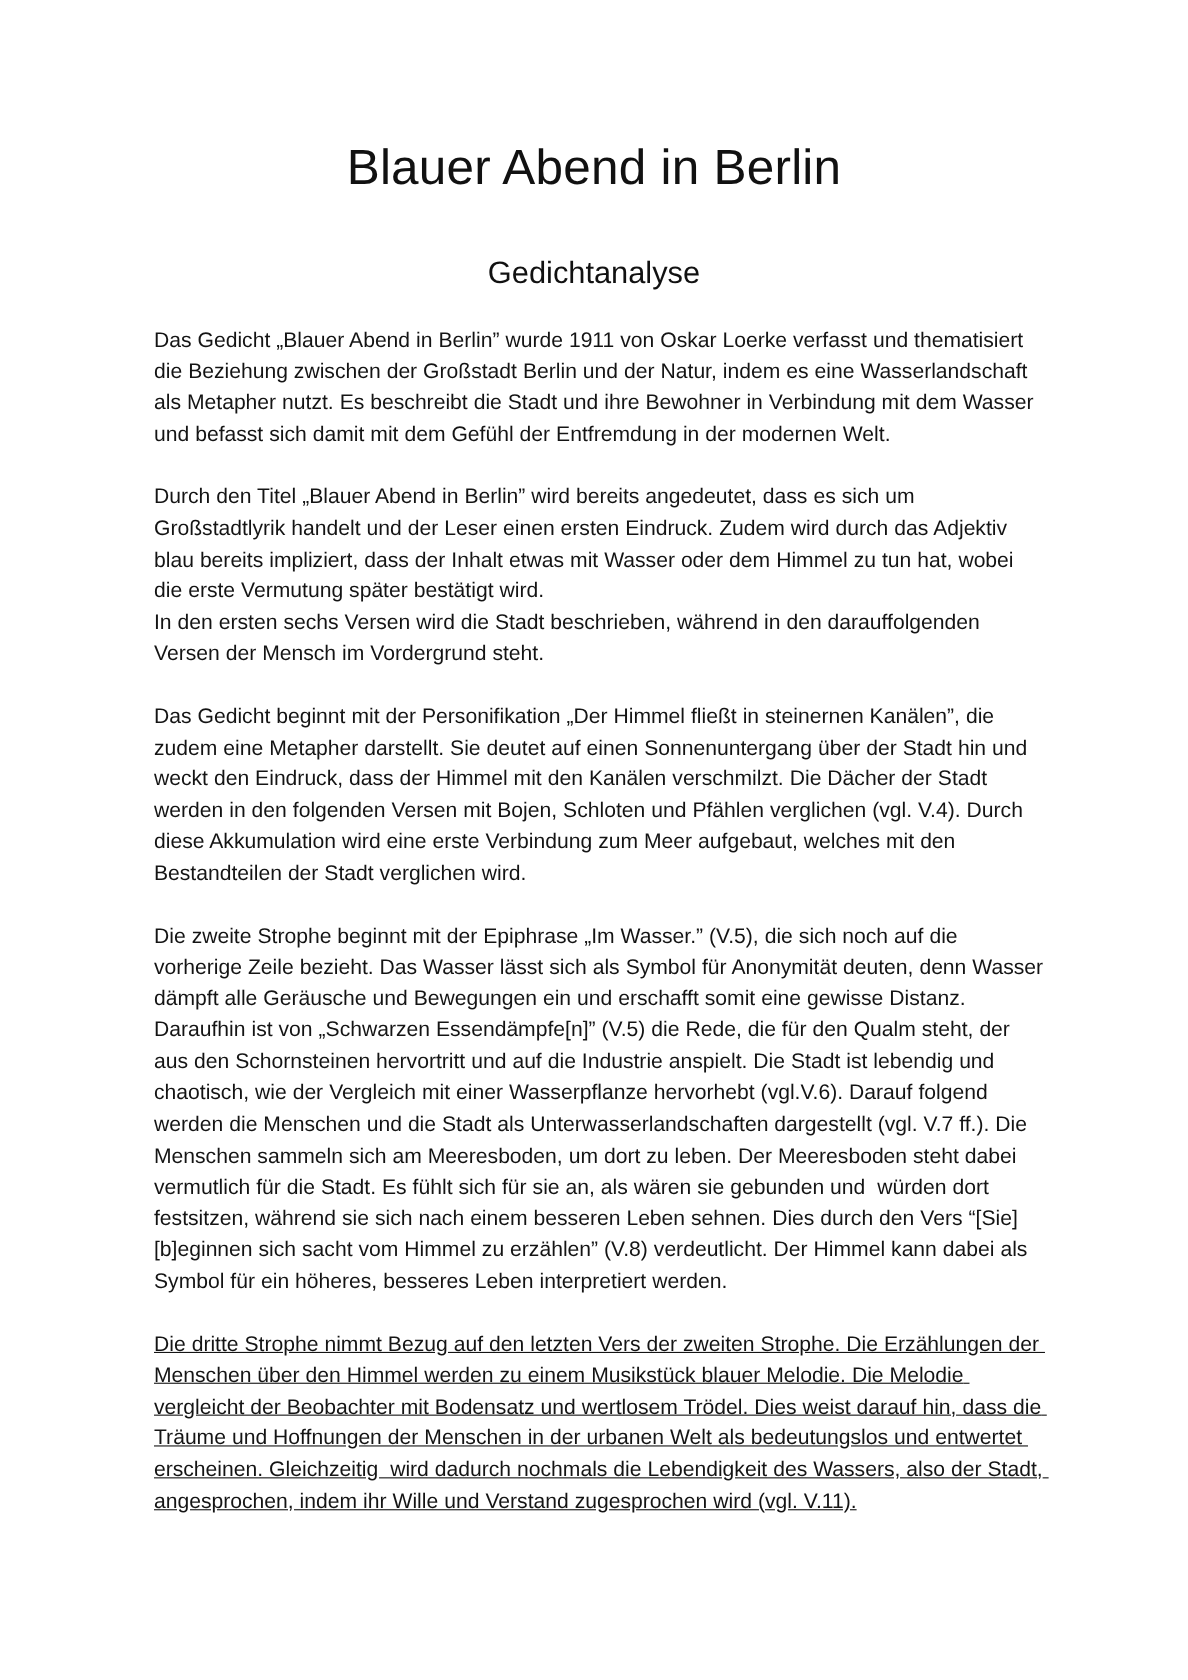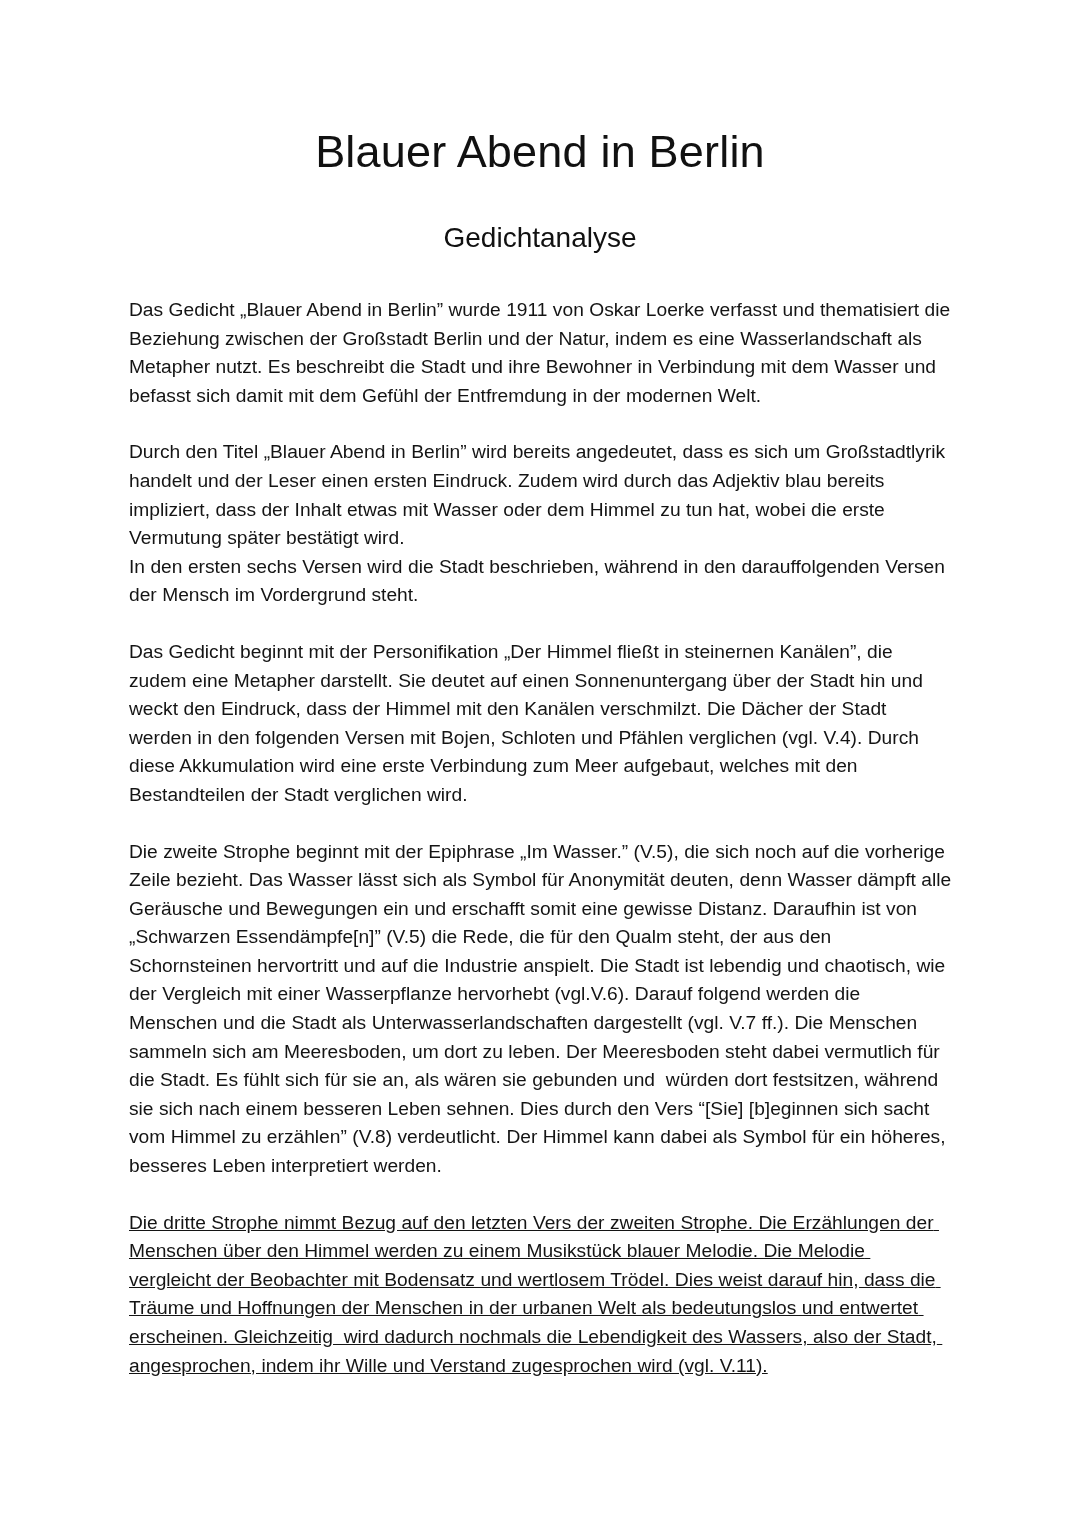--- a/index.html
+++ b/index.html
@@ -29,40 +29,40 @@
     text-align: center;
     font-size: 45px;
     font-weight: 400;
     line-height: 1.15;
     letter-spacing: 0.2px;
     margin: 0;
     color: #111111;
   }
   .doc-subtitle {
     position: absolute;
-    top: 222px;
+    top: 232px;
     left: 0;
     width: 1080px;
     text-align: center;
     font-size: 28px;
     font-weight: 400;
     line-height: 1.15;
     margin: 0;
     color: #111111;
   }
   .body-column {
     position: absolute;
     top: 296px;
     left: 128px;
     width: 824px;
   }
   .para {
     font-size: 19.2px;
     line-height: 28.6px;
-    margin: 0 0 28px 1px;
+    margin: 0 0 28px 12px;
     text-align: left;
     color: #141414;
     white-space: pre-wrap;
     word-spacing: 0.1px;
   }
   .para:last-child {
     margin-bottom: 0;
     text-decoration: underline;
   }
 </style>

